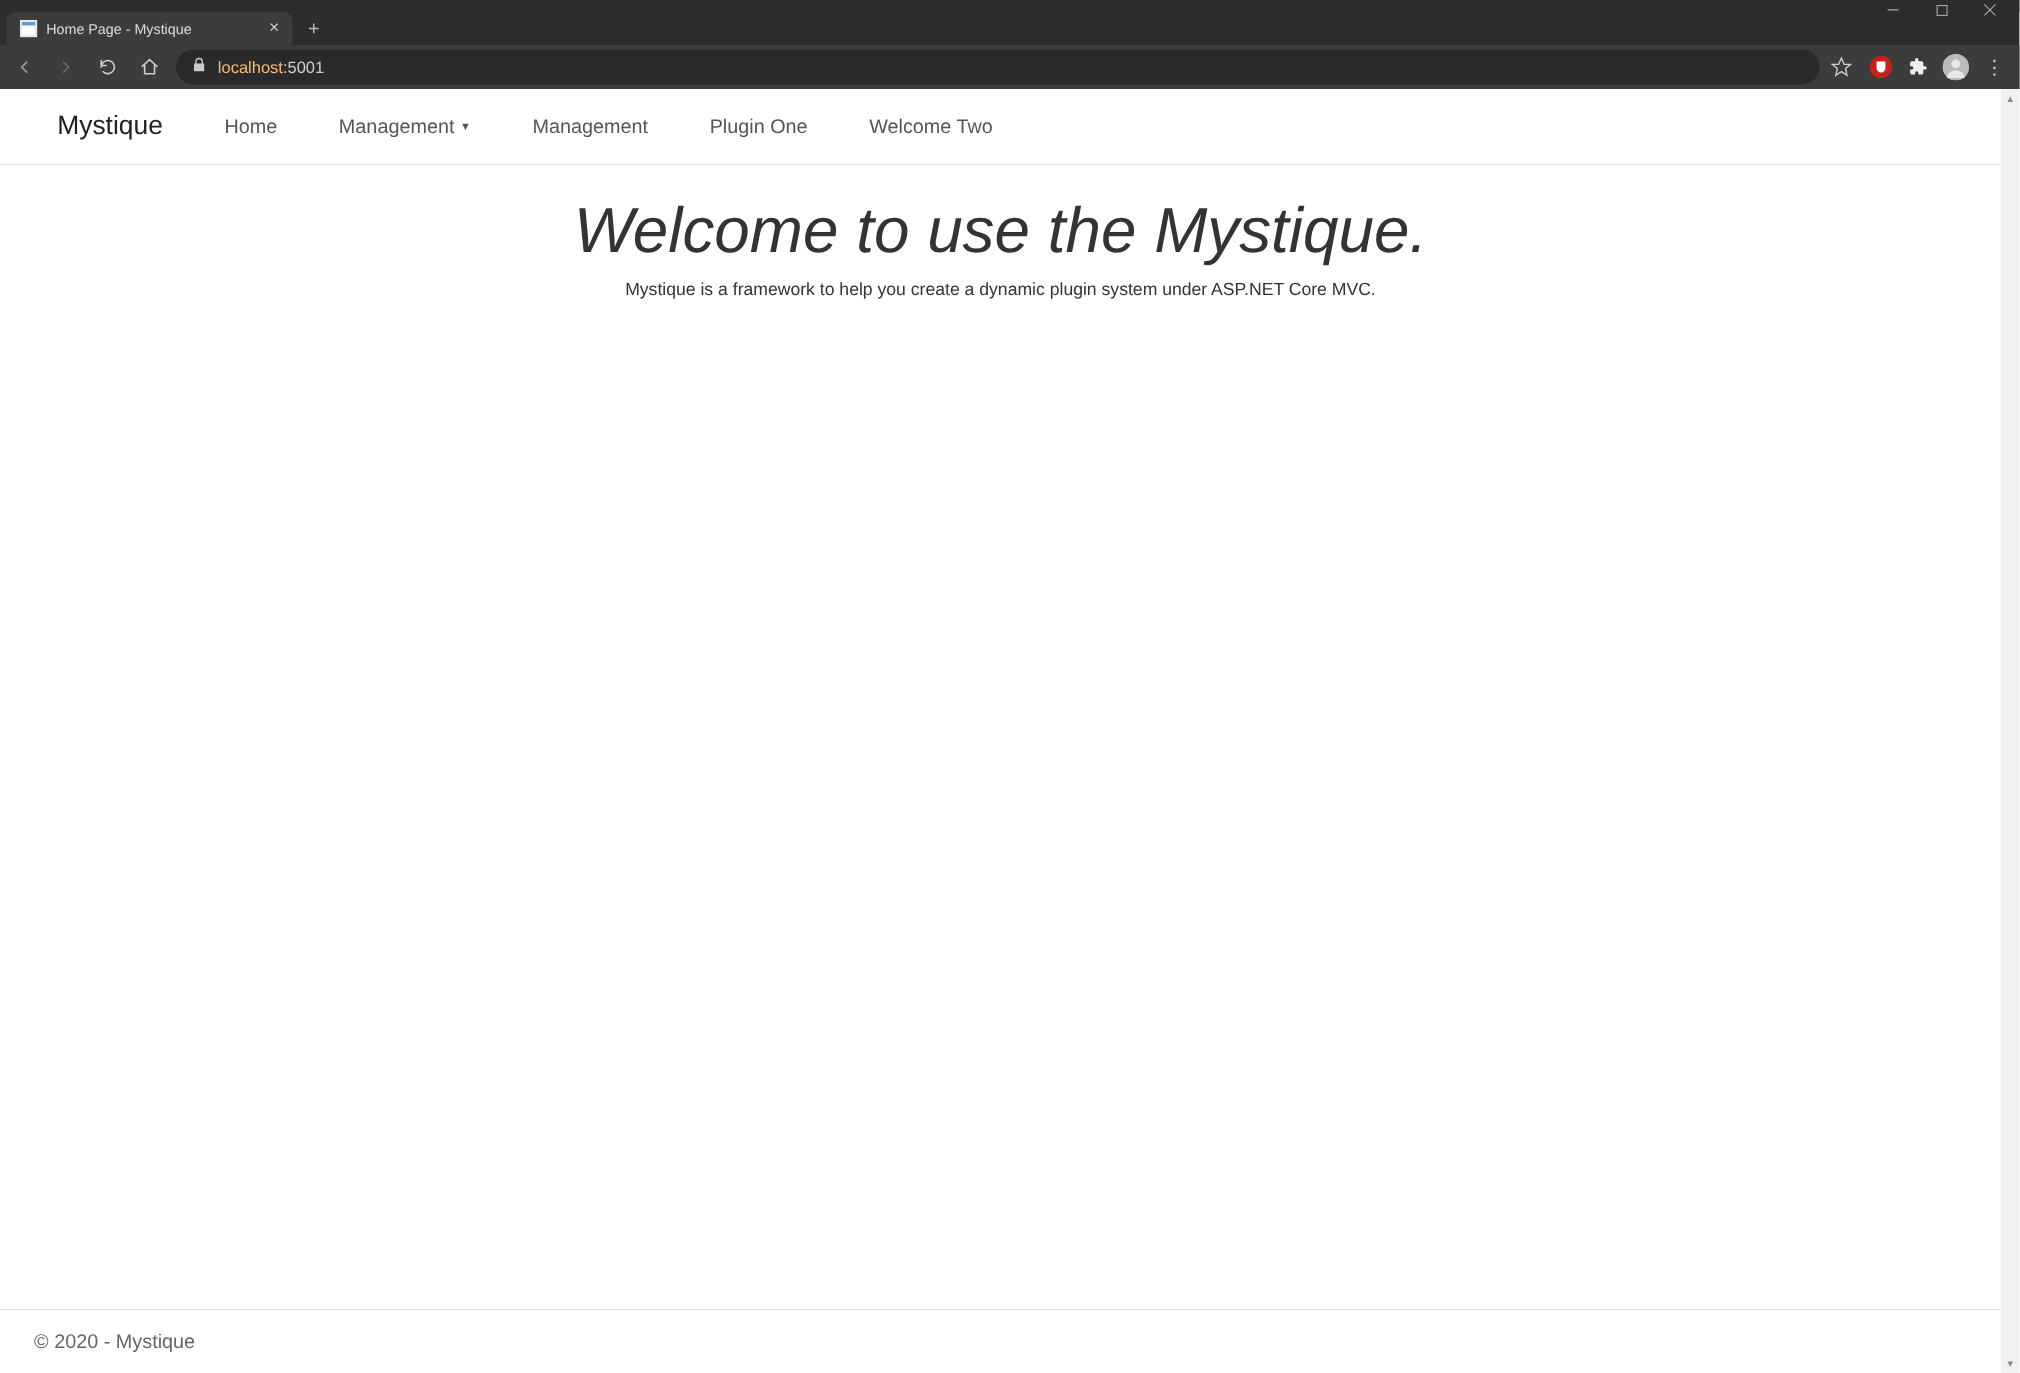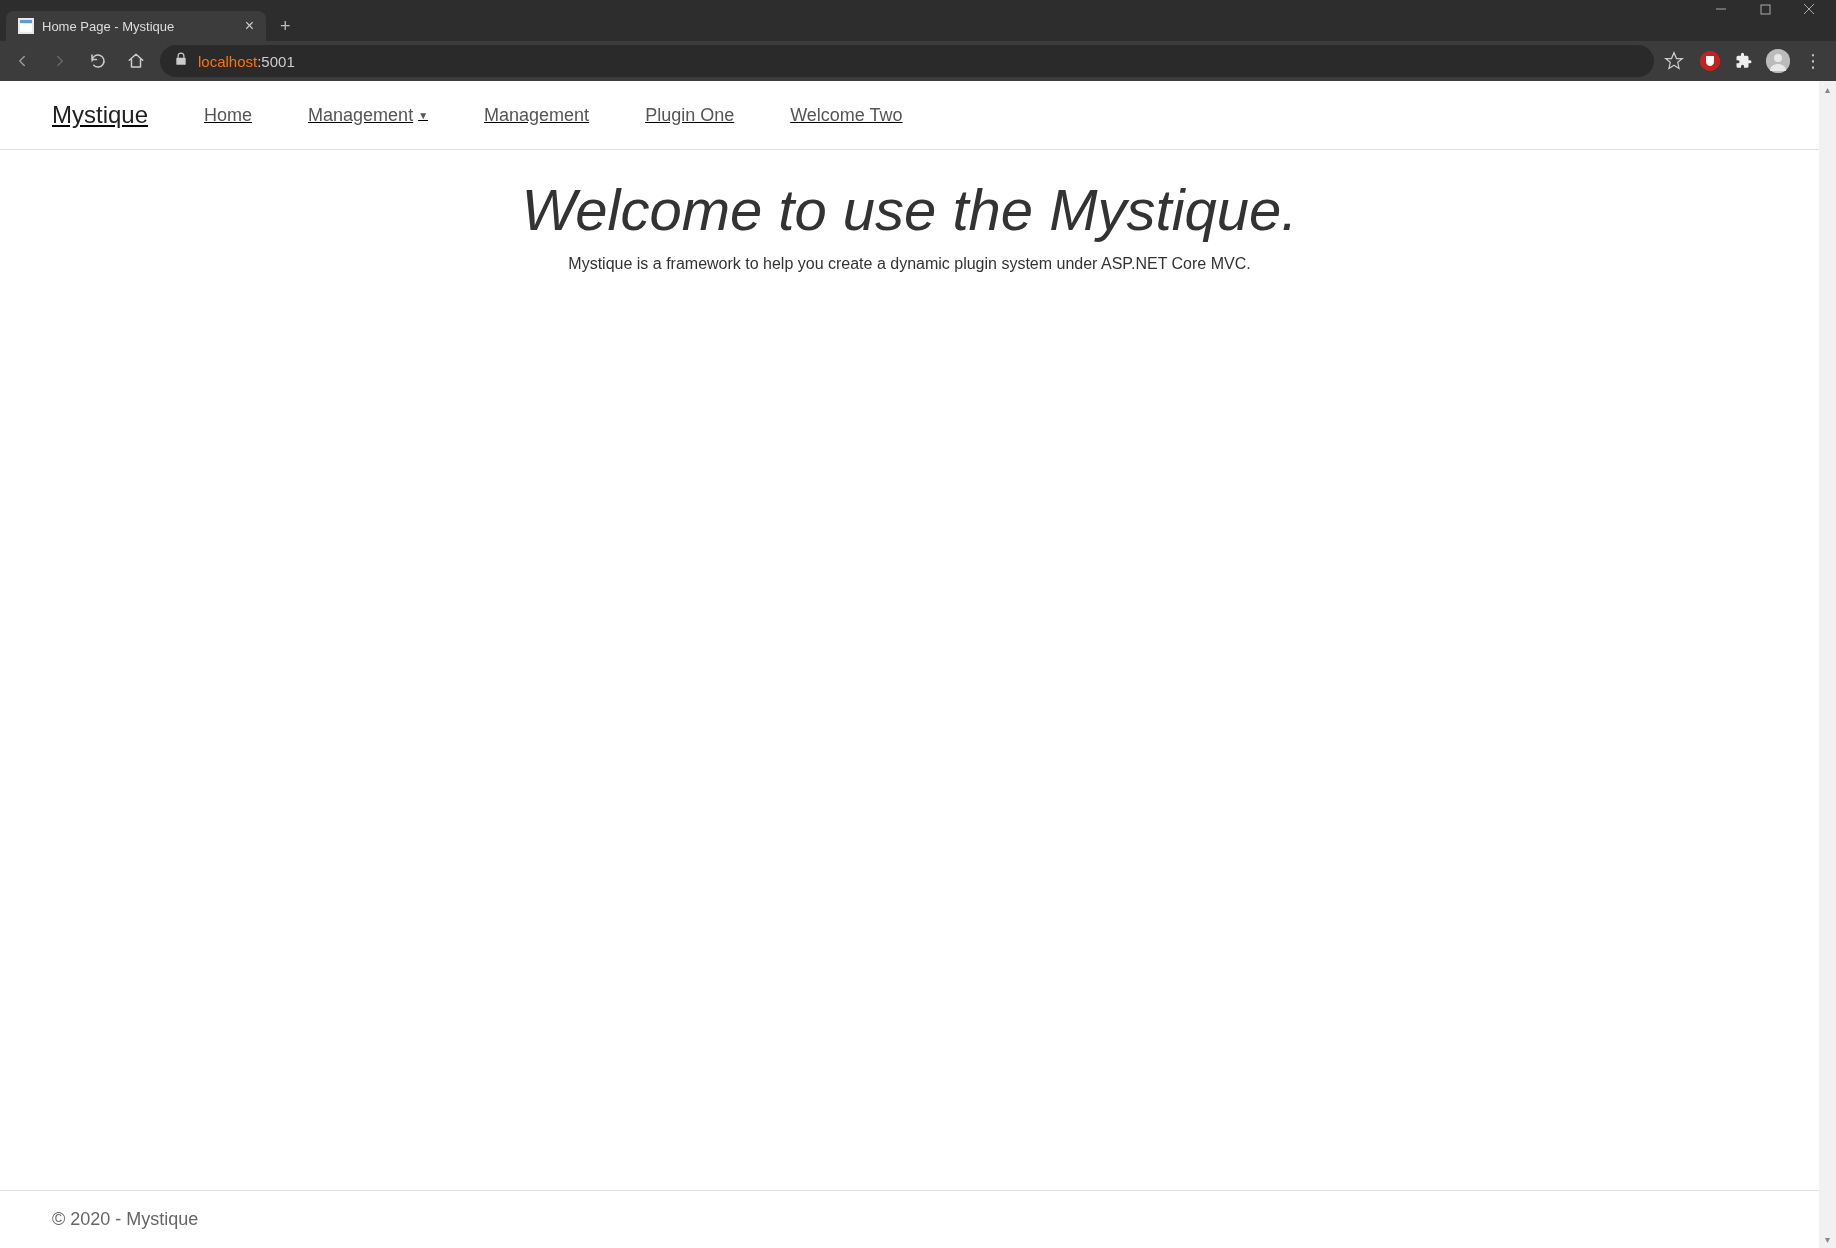--- a/index.html
+++ b/index.html
@@ -16,46 +16,46 @@
     .tab-title { flex: 1; white-space: nowrap; overflow: hidden; text-overflow: ellipsis; }
     .tab-close { color: #ccc; font-size: 16px; cursor: pointer; line-height: 1; }
     .new-tab { color: #bbb; font-size: 18px; margin-left: 14px; margin-bottom: 6px; cursor: pointer; line-height: 1; }
     
     .toolbar { display: flex; align-items: center; height: 40px; background: #3c3c3c; padding: 0 8px; gap: 10px; }
     .nav-btn { width: 28px; height: 28px; display: flex; align-items: center; justify-content: center; color: #aaa; cursor: pointer; border-radius: 50%; }
     .nav-btn.disabled { color: #666; cursor: default; }
     .address-bar { flex: 1; background: #2a2a2a; border-radius: 20px; height: 32px; display: flex; align-items: center; padding: 0 14px; gap: 10px; }
     .lock-icon { color: #ccc; }
     .url { color: #ccc; font-size: 15px; }
-    .url .host { color: #f97316; }
+    .url .host { color: #fdba74; }
     .ext-area { display: flex; align-items: center; gap: 14px; padding: 0 6px; }
     .ext-icon { width: 20px; height: 20px; display: flex; align-items: center; justify-content: center; cursor: pointer; }
     .star-icon { color: #ccc; }
     .ublock-icon { background: #c5221f; border-radius: 50%; width: 20px; height: 20px; }
     .puzzle-icon { color: #eee; }
     .avatar-icon { width: 24px; height: 24px; border-radius: 50%; background: #888; display: flex; align-items: center; justify-content: center; }
     .menu-dots { color: #ccc; font-size: 18px; letter-spacing: -2px; }
     
     
     .viewport { position: relative; height: calc(100vh - 81px); background: #fff; display: flex; }
     .page { flex: 1; display: flex; flex-direction: column; overflow: hidden; }
     .scrollbar { width: 17px; background: #f1f1f1; display: flex; flex-direction: column; }
     .scroll-arrow { height: 17px; background: #f1f1f1; display: flex; align-items: center; justify-content: center; color: #888; font-size: 10px; cursor: pointer; }
     .scroll-track { flex: 1; background: #f1f1f1; }
     
-    .navbar { border-bottom: 1px solid #e0e0e0; padding: 20px 52px; display: flex; align-items: center; gap: 24px; text-decoration: underline; }
+    .navbar { border-bottom: 1px solid #e0e0e0; padding: 20px 52px; display: flex; align-items: center; gap: 24px; }
     .brand { font-size: 24px; color: #222; font-weight: 400; }
     .nav-link { color: #555; font-size: 18px; text-decoration: none; cursor: pointer; display: flex; align-items: center; gap: 5px; margin-left: 32px; }
     .caret-down { font-size: 10px; color: #555; }
     
     .main { flex: 1; padding-top: 26px; text-align: center; }
     .headline { font-size: 58px; font-weight: 300; color: #333; margin-bottom: 12px; font-style: italic; }
     .subhead { font-size: 16px; color: #333; font-weight: 400; }
     
-    .footer { border-top: 1px solid #e0e0e0; padding: 18px 52px; color: #666; font-size: 18px; }
+    .footer { border-top: 1px solid #e0e0e0; padding: 18px 31px; color: #666; font-size: 18px; }
   </style>
 </head>
 <body>
 
 <div class="browser-chrome">
   <div class="title-bar">
     <div class="win-controls">
       <div class="win-btn">
         <svg width="12" height="12" viewBox="0 0 12 12">
             <line x1="1" y1="6" x2="11" y2="6" stroke="#aaa" stroke-width="1"></line>

